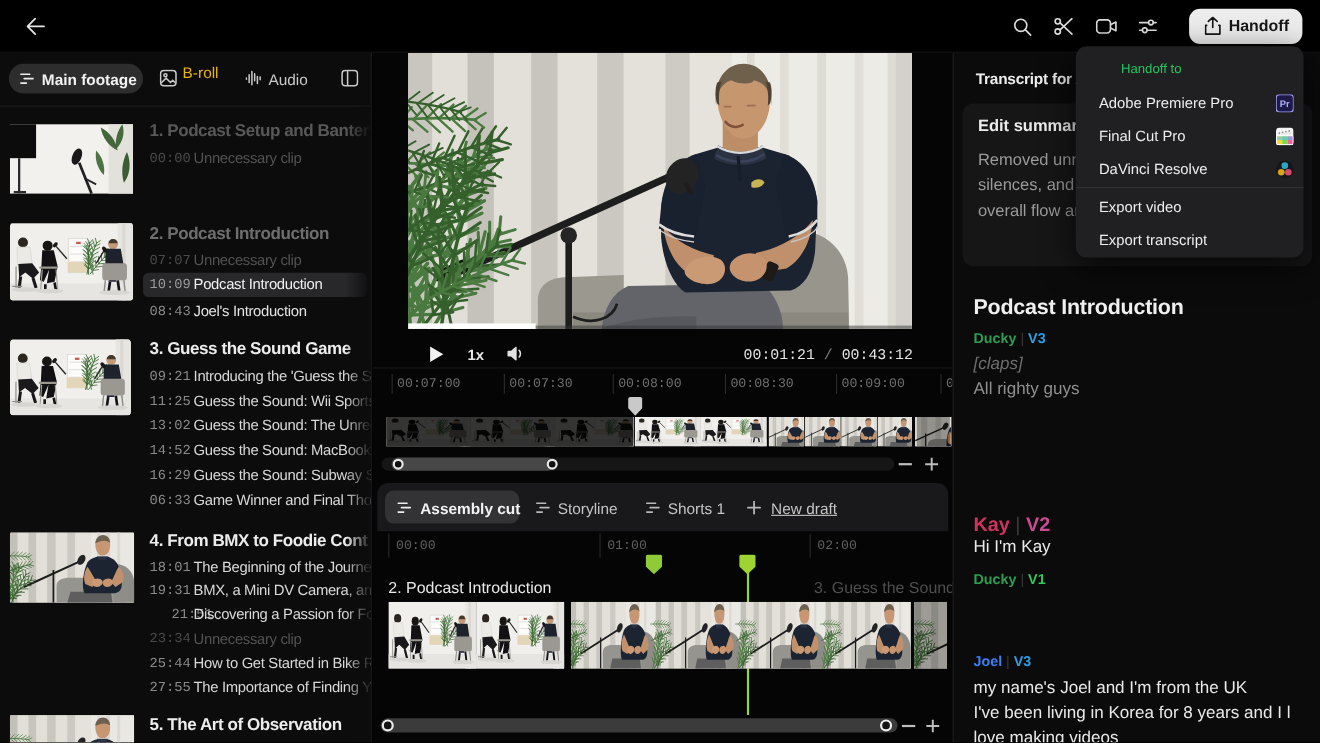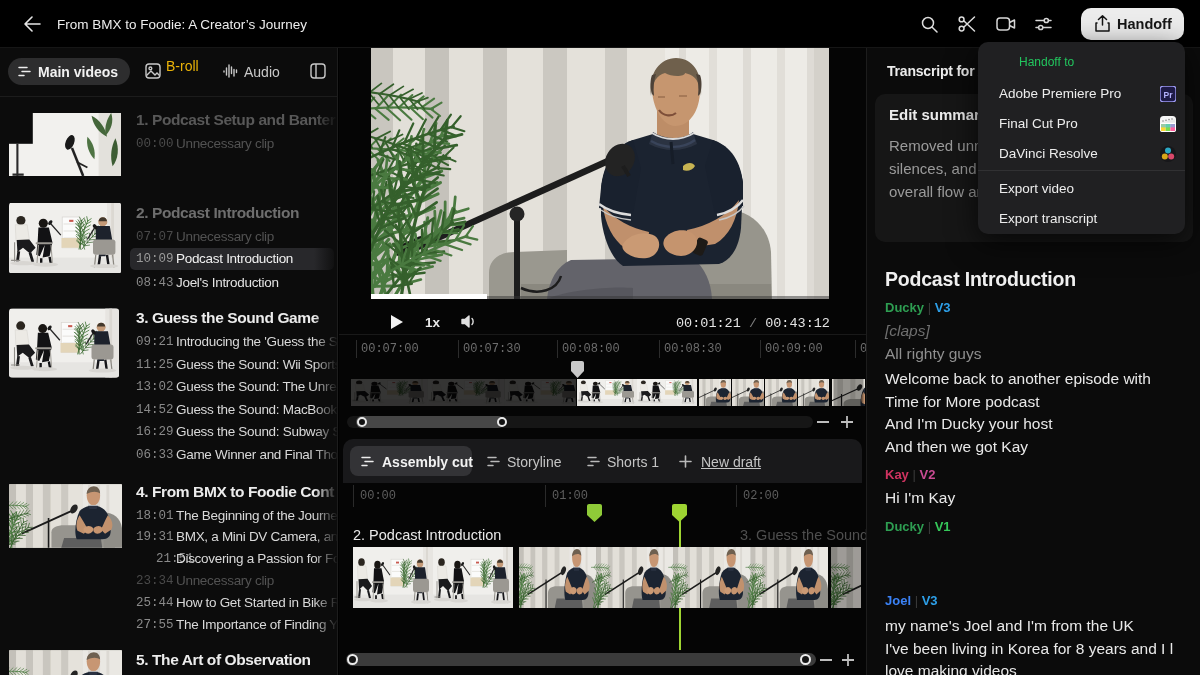--- a/index.html
+++ b/index.html
@@ -162,21 +162,20 @@
     <path d="M112 34 C120 42 124 54 122 66 C114 58 110 46 112 34 Z" fill="#4e7343"></path>
     <path d="M146 0 C140 8 136 20 138 32 C146 24 150 12 146 0 Z" fill="#47683c"></path>
   </g>
 </defs>
 </svg>
 
 <div class="abs" style="left:0;top:0;width:1200px;height:48px;background:#000;border-bottom:1px solid #161616;">
   <svg class="abs" style="left:24px;top:16px" width="17" height="16" viewBox="0 0 17 16" fill="none" stroke="#e6e6e6" stroke-width="1.6" stroke-linecap="round" stroke-linejoin="round">
       <path d="M8 1 L1 8 L8 15 M1 8 L16 8"></path>
     </svg>
-  <div class="abs" style="left:57px;top:17px;font-size:13.5px;color:#ededed;">From BMX to Foodie: A Creator’s Journey</div>
 
   <svg class="abs" style="left:921px;top:16px" width="17" height="17" viewBox="0 0 17 17" fill="none" stroke="#dcdcdc" stroke-width="1.5">
       <circle cx="7" cy="7" r="5.5"></circle>
       <path d="M11.2 11.2 L16 16" stroke-linecap="round"></path>
     </svg>
 
   <svg class="abs" style="left:958px;top:15px" width="18" height="18" viewBox="0 0 18 18" fill="none" stroke="#dcdcdc" stroke-width="1.5" stroke-linecap="round">
       <circle cx="3.6" cy="4.4" r="2.4"></circle>
       <circle cx="3.6" cy="13.6" r="2.4"></circle>
       <path d="M5.7 5.8 L16.5 16 M5.7 12.2 L16.5 2"></path>
@@ -199,21 +198,21 @@
     </svg>
   <div class="abs" style="left:1117px;top:16px;font-size:14.5px;font-weight:bold;color:#161616;">Handoff</div>
 </div>
 
 <div class="abs" style="left:0;top:48px;width:338px;height:627px;background:#0c0c0c;border-right:1px solid #1d1d1d;overflow:hidden;">
 
   <div class="abs" style="left:8px;top:10px;width:122px;height:27px;background:#2d2d2e;border-radius:14px;"></div>
   <svg class="abs" style="left:18px;top:17px" width="13" height="13" viewBox="0 0 13 13" stroke="#ededed" stroke-width="1.5" stroke-linecap="round">
       <path d="M1 2.5 L9 2.5 M4 6.5 L12 6.5 M1 10.5 L6 10.5"></path>
     </svg>
-  <div class="abs" style="left:38px;top:16px;font-size:14px;font-weight:bold;color:#f2f2f2;">Main videos</div>
+  <div class="abs" style="left:38px;top:16px;font-size:14px;font-weight:bold;color:#f2f2f2;">Main footage</div>
   <svg class="abs" style="left:145px;top:15px" width="16" height="16" viewBox="0 0 16 16" fill="none" stroke="#c9c9c9" stroke-width="1.4">
       <rect x="1" y="1" width="14" height="14" rx="3"></rect>
       <circle cx="5.4" cy="5.4" r="1.4"></circle>
       <path d="M1.5 12.5 L6 8 L10 12 L12 10 L14.5 12.5"></path>
     </svg>
   <div class="abs" style="left:166px;top:10px;font-size:14px;color:#eab308;">B-roll</div>
   <svg class="abs" style="left:223px;top:15px" width="15" height="16" viewBox="0 0 15 16" fill="none" stroke="#c9c9c9" stroke-width="1.4" stroke-linecap="round">
       <path d="M1 8 L1 9 M3.5 5 L3.5 12 M6 2 L6 14 M8.5 4 L8.5 10.5 M11 6.5 L11 13 M13.5 7 L13.5 9.5"></path>
     </svg>
   <div class="abs" style="left:244px;top:16px;font-size:14px;color:#c9c9c9;">Audio</div>
@@ -529,22 +528,21 @@
 <div class="abs" style="left:866px;top:48px;width:334px;height:627px;background:#0b0b0b;border-left:1px solid #1d1d1d;overflow:hidden;">
   <div class="abs" style="left:20px;top:15px;font-size:14px;font-weight:bold;color:#ececec;letter-spacing:-0.2px;">Transcript for Assembly cut</div>
   <div class="abs" style="left:8px;top:46px;width:318px;height:148px;background:#161616;border-radius:10px;"></div>
   <div class="abs" style="left:22px;top:58px;font-size:15px;font-weight:bold;color:#ececec;">Edit summary</div>
   <div class="abs" style="left:22px;top:86px;width:290px;font-size:15px;line-height:23px;color:#9b9b9b;">Removed unnecessary clips,<br>silences, and improved the<br>overall flow and pacing.</div>
 
   <div class="abs" style="left:18px;top:220px;font-size:19.5px;font-weight:bold;color:#f0f0f0;letter-spacing:-0.2px;">Podcast Introduction</div>
   <div class="abs" style="left:18px;top:252px;font-size:13px;font-weight:bold;color:#2e9e52;">Ducky <span style="color:#3a3a3a;font-weight:normal">|</span> <span style="color:#2d9fe8">V3</span></div>
   <div class="abs" style="left:18px;top:274px;font-size:15.5px;font-style:italic;color:#6f6f6f;">[claps]</div>
   <div class="abs" style="left:18px;top:297px;font-size:15.5px;color:#8f8f8f;">All righty guys</div>
-  <div class="abs" style="left:18px;top:320px;font-size:15.5px;line-height:22.5px;color:#e9e9e9;width:300px;">Welcome back to another episode with Time for More podcast<br>And I'm Ducky your host<br>And then we got Kay</div>
-  <div class="abs" style="left:18px;top:419px;font-size:13px;font-weight:bold;color:#cf3360;">Kay <span style="color:#3a3a3a;font-weight:normal">|</span> <span style="color:#c94b93">V2</span></div>
+  <div class="abs" style="left:18px;top:419px;font-size:18px;font-weight:bold;color:#cf3360;">Kay <span style="color:#3a3a3a;font-weight:normal">|</span> <span style="color:#c94b93">V2</span></div>
   <div class="abs" style="left:18px;top:441px;font-size:15.5px;color:#e9e9e9;">Hi I'm Kay</div>
   <div class="abs" style="left:18px;top:471px;font-size:13px;font-weight:bold;color:#2e9e52;">Ducky <span style="color:#3a3a3a;font-weight:normal">|</span> <span style="color:#35c759">V1</span></div>
   <div class="abs" style="left:18px;top:545px;font-size:13px;font-weight:bold;color:#3b82f6;">Joel <span style="color:#3a3a3a;font-weight:normal">|</span> <span style="color:#2d9fe8">V3</span></div>
   <div class="abs" style="left:18px;top:567px;font-size:15.5px;line-height:22.5px;color:#e9e9e9;width:306px;">my name's Joel and I'm from the UK<br>I've been living in Korea for 8 years and I l<br>love making videos</div>
 </div>
 
 <div class="abs" style="left:978px;top:42px;width:207px;height:192px;background:#202022;border-radius:10px;box-shadow:0 8px 30px rgba(0,0,0,0.7);">
   <div class="abs" style="left:21px;top:13px;font-size:12px;color:#22c55e;margin-left:20px;">Handoff to</div>
   <div class="abs" style="left:21px;top:44px;font-size:13.5px;color:#ededed;">Adobe Premiere Pro</div>
   <div class="abs" style="left:21px;top:74px;font-size:13.5px;color:#ededed;">Final Cut Pro</div>

